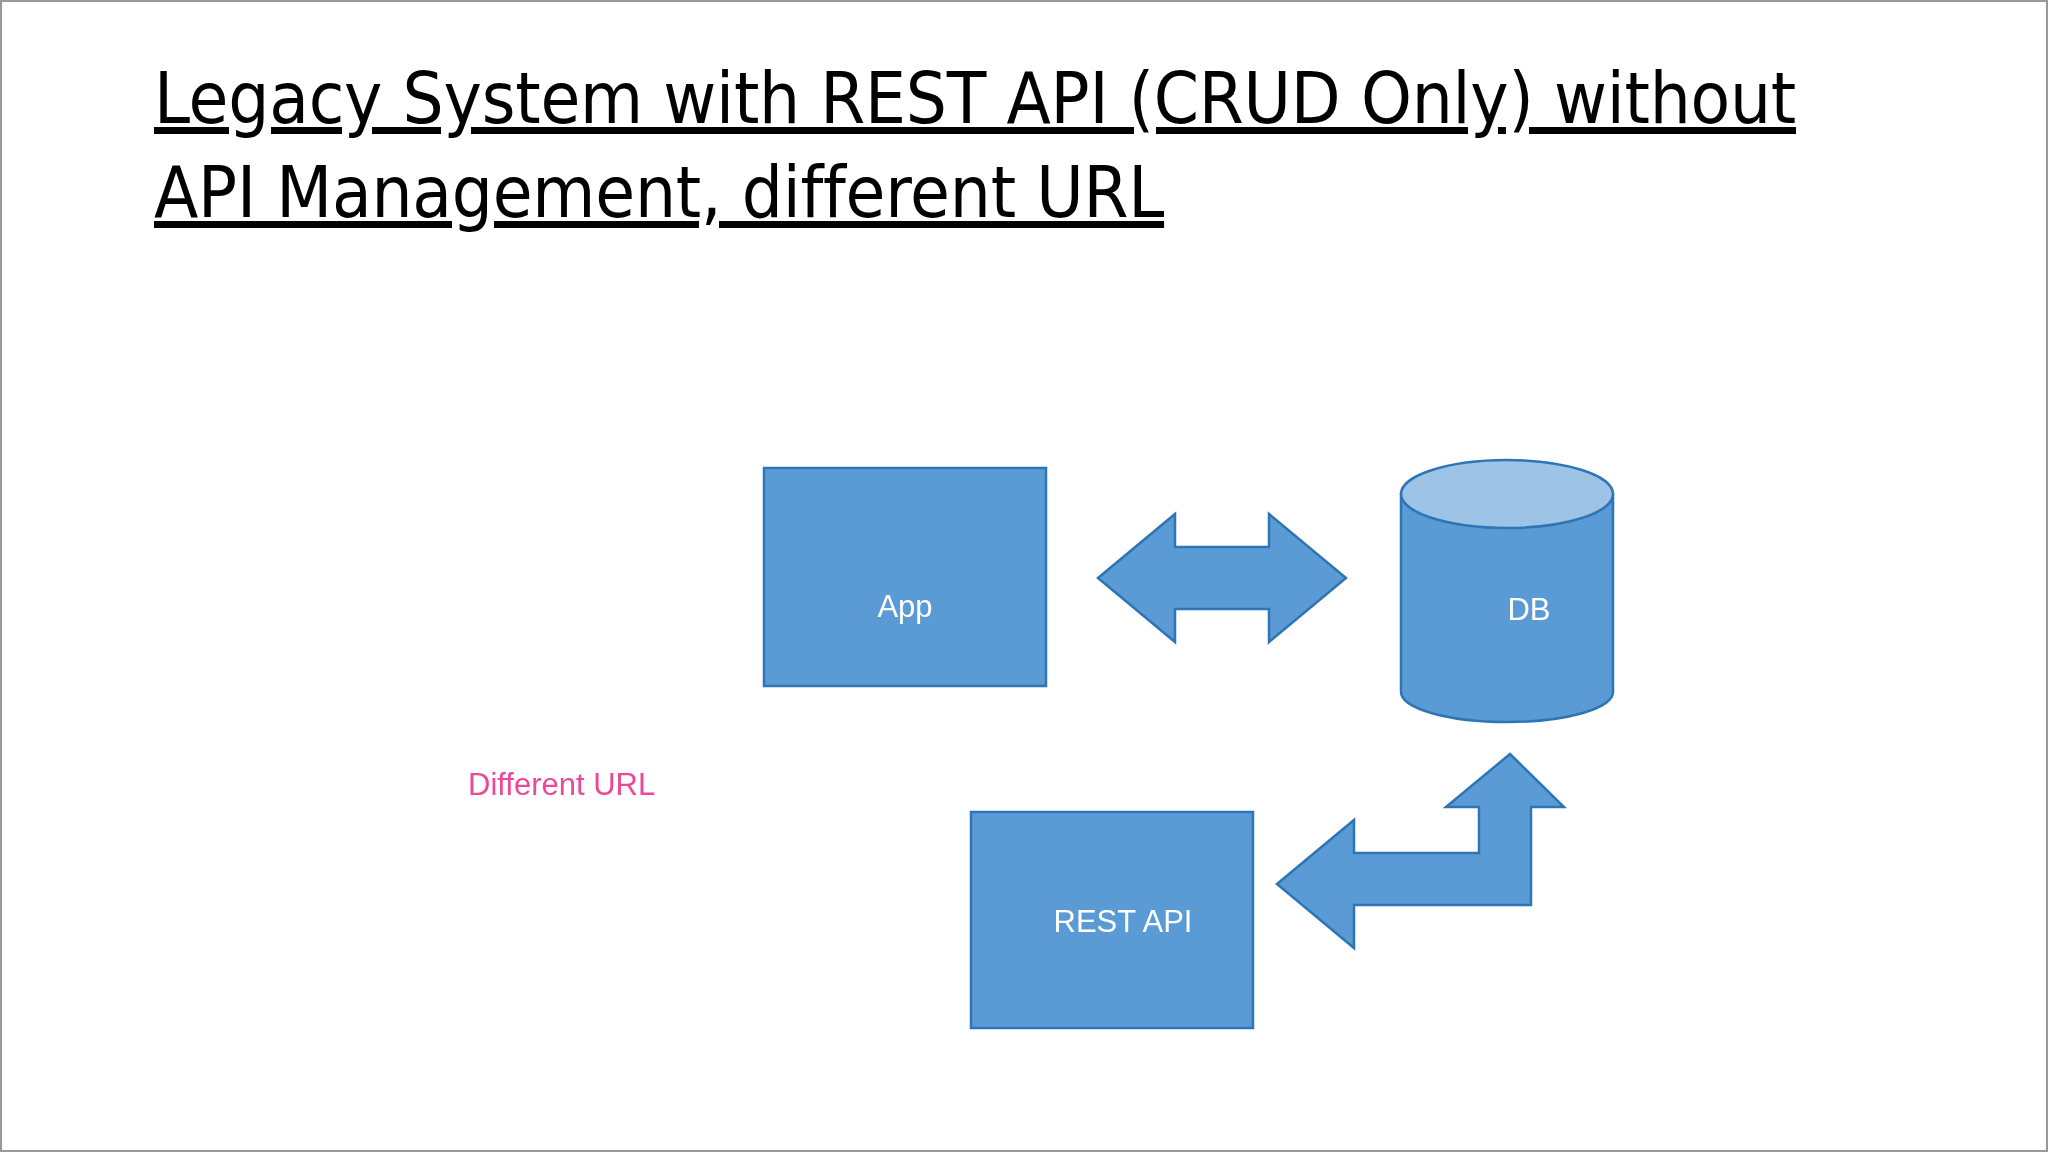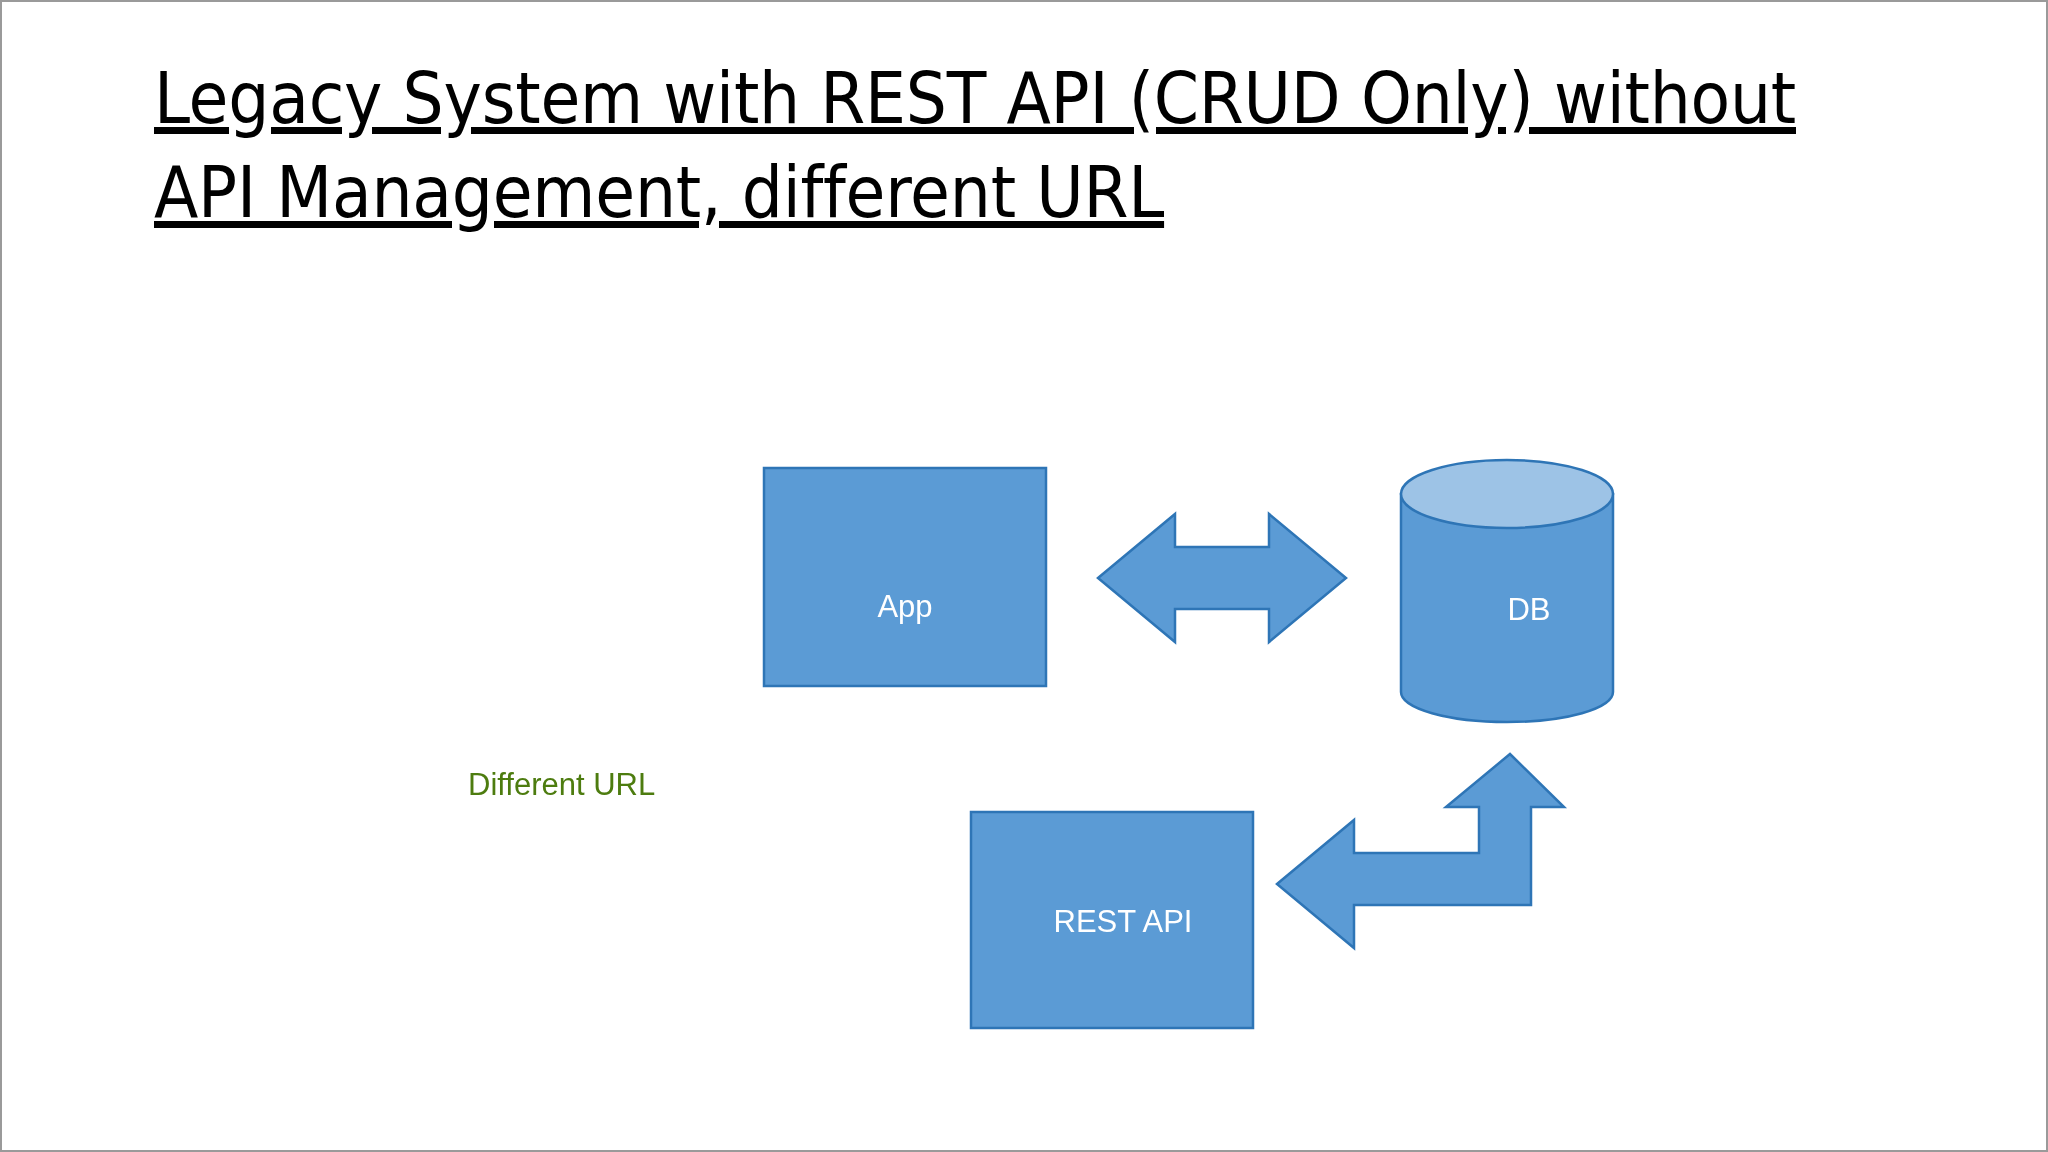--- a/index.html
+++ b/index.html
@@ -57,21 +57,21 @@
     width: 2048px;
     height: 1152px;
   }
 
   #note-different-url {
     position: absolute;
     left: 466px;
     top: 765px;
     font-family: "Liberation Sans", sans-serif;
     font-size: 31px;
-    color: #4d7c0f;
+    color: #ec4899;
     white-space: nowrap;
   }
 </style>
 </head>
 <body>
 
 <div id="slide">
 
   <div id="title">
     <span class="tline">Legacy System with REST API (CRUD Only) without</span>

